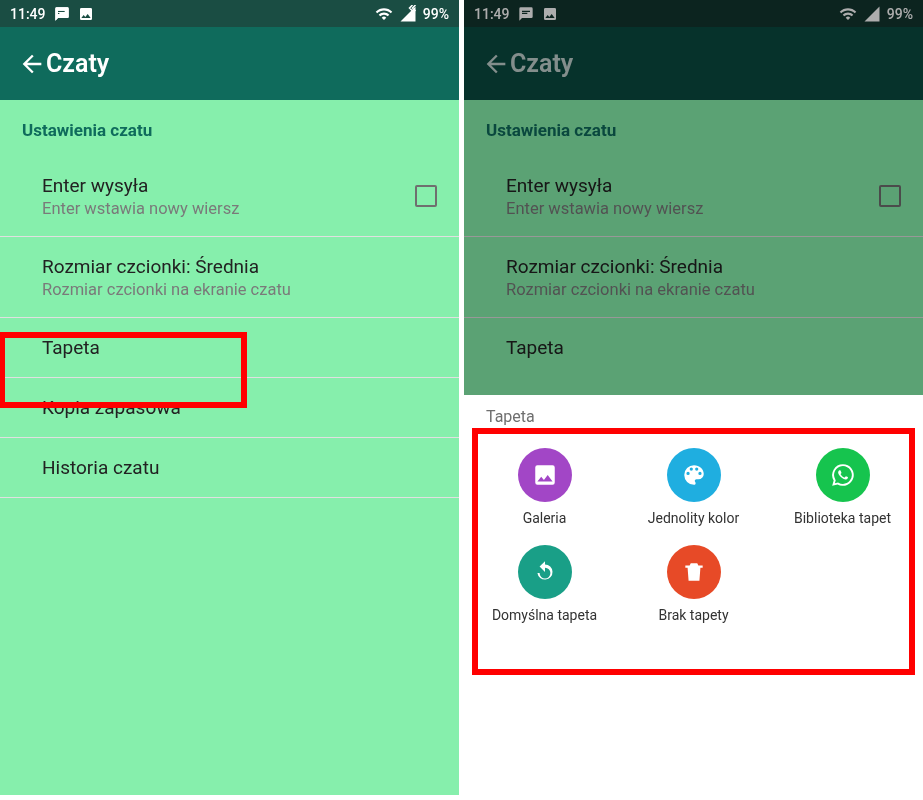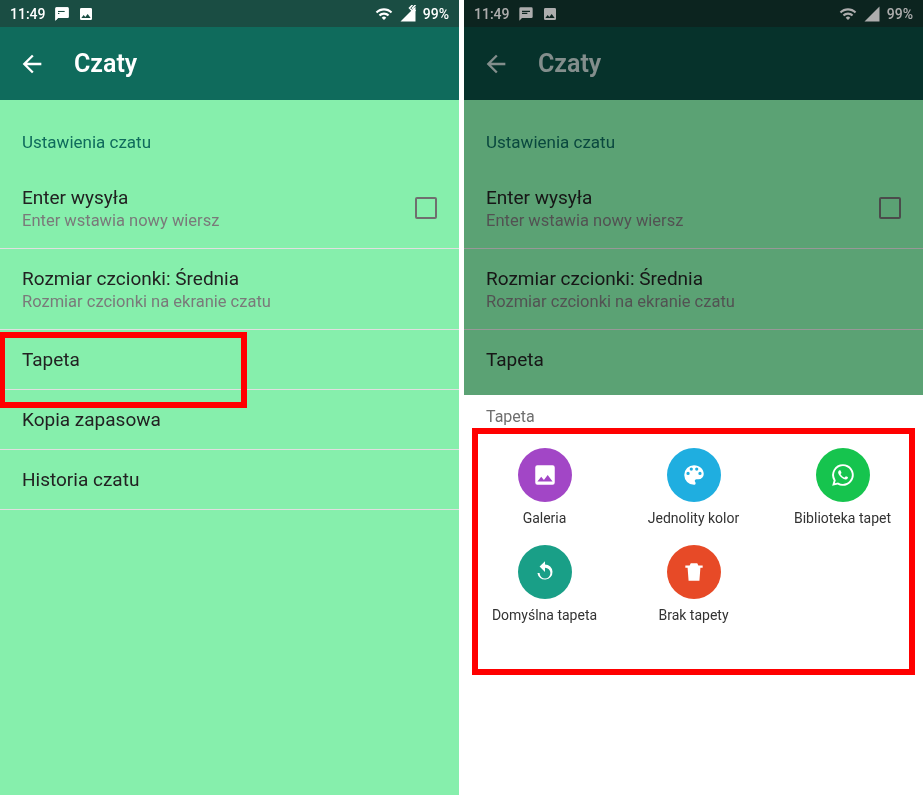--- a/index.html
+++ b/index.html
@@ -31,43 +31,43 @@
   }
   .status-left { display: flex; align-items: center; gap: 8px; }
   .status-right { display: flex; align-items: center; gap: 6px; }
   .app-bar {
     height: 73px;
     background: #0f6b5c;
     color: #fff;
     display: flex;
     align-items: center;
     padding: 0 18px;
-    gap: 28px;
   }
   .app-bar .title {
     font-size: 25px;
     font-weight: 600;
   }
   .back-arrow {
     display: inline-block;
     width: 28px;
     height: 28px;
   }
   .content { padding-top: 0; }
   .section-header {
     color: #0f6b5c;
     font-size: 17px;
-    font-weight: 400;
-    padding: 32px 22px 16px;
+    font-weight: 700;
+    padding: 20px 22px 16px;
   }
   .row {
     padding: 18px 22px 18px;
     display: flex;
     align-items: center;
     justify-content: space-between;
+    margin-left: 20px;
   }
   .row-text .primary {
     font-size: 19px;
     color: #222;
   }
   .row-text .secondary {
     font-size: 16.5px;
     color: #7a7a7a;
     margin-top: 2px;
     text-align: center;

